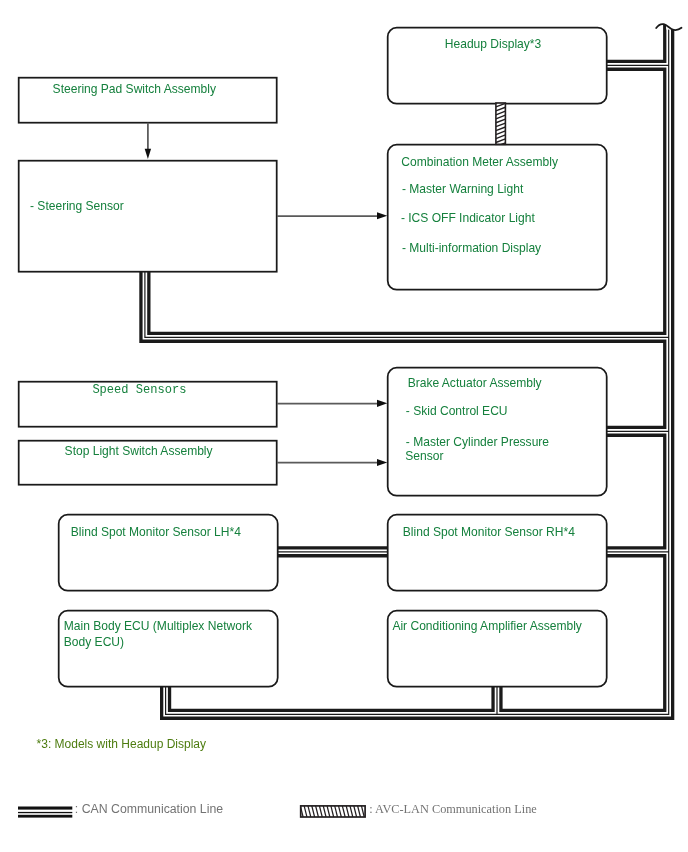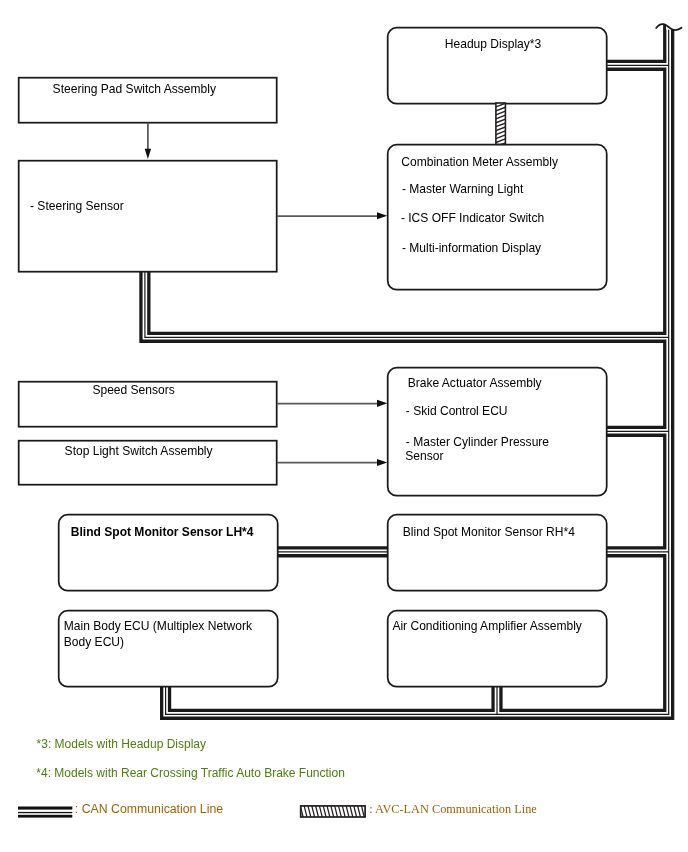--- a/index.html
+++ b/index.html
@@ -1,23 +1,23 @@
 <!DOCTYPE html>
 <html><head>
 <meta charset="utf-8">
 <style>
   html,body{margin:0;padding:0;background:#ffffff;}
   body{width:688px;height:852px;position:relative;overflow:hidden;
        font-family:"Liberation Sans",sans-serif;color:#231f20;
        -webkit-font-smoothing:antialiased;}
   .stage{position:absolute;left:0;top:0;width:688px;height:852px;}
   svg.layer{position:absolute;left:0;top:0;width:688px;height:852px;overflow:visible;}
-  .lbl{position:absolute;font-size:12.05px;line-height:1;white-space:pre;color:#000000;}
+  .lbl{position:absolute;font-size:12.05px;line-height:1;white-space:pre;color:#15803d;}
   .note{position:absolute;font-size:12px;line-height:1;white-space:pre;color:#4d7c0f;}
-  .legtxt{position:absolute;font-size:12.3px;line-height:1;white-space:pre;color:#a16207;}
+  .legtxt{position:absolute;font-size:12.3px;line-height:1;white-space:pre;color:#737373;}
 </style>
 </head>
 <body>
 
 <div class="stage">
 
   <svg class="layer">
     <defs>
 
       <path id="busouter" d="M 668.7 24.4 L 668.7 714.3 L 165.6 714.3 L 165.6 686
@@ -125,41 +125,40 @@
   </svg>
 
   <div class="lbl" style="left:52.6px;top:82.7px;">Steering Pad Switch Assembly</div>
 
   <div class="lbl" style="left:30px;top:199.8px;">- Steering Sensor</div>
 
   <div class="lbl" style="left:444.8px;top:37.9px;">Headup Display*3</div>
 
   <div class="lbl" style="left:401.3px;top:155.8px;">Combination Meter Assembly</div>
   <div class="lbl" style="left:401.9px;top:183px;">- Master Warning Light</div>
-  <div class="lbl" style="left:400.9px;top:211.8px;">- ICS OFF Indicator Switch</div>
+  <div class="lbl" style="left:400.9px;top:211.8px;">- ICS OFF Indicator Light</div>
   <div class="lbl" style="left:401.9px;top:242px;">- Multi-information Display</div>
 
-  <div class="lbl" style="left:92.4px;top:383.7px;">Speed Sensors</div>
+  <div class="lbl" style="left:92.4px;top:383.7px;font-family:Liberation Mono, monospace;">Speed Sensors</div>
   <div class="lbl" style="left:64.6px;top:444.9px;">Stop Light Switch Assembly</div>
 
   <div class="lbl" style="left:407.7px;top:376.8px;">Brake Actuator Assembly</div>
   <div class="lbl" style="left:405.8px;top:404.7px;">- Skid Control ECU</div>
   <div class="lbl" style="left:405.8px;top:435.7px;">- Master Cylinder Pressure</div>
   <div class="lbl" style="left:405.3px;top:449.5px;">Sensor</div>
 
-  <div class="lbl" style="left:70.8px;top:525.8px;font-weight:bold;">Blind Spot Monitor Sensor LH*4</div>
+  <div class="lbl" style="left:70.8px;top:525.8px;">Blind Spot Monitor Sensor LH*4</div>
   <div class="lbl" style="left:402.8px;top:525.9px;">Blind Spot Monitor Sensor RH*4</div>
 
   <div class="lbl" style="left:63.8px;top:619.9px;">Main Body ECU (Multiplex Network</div>
   <div class="lbl" style="left:63.8px;top:635.5px;">Body ECU)</div>
 
   <div class="lbl" style="left:392.4px;top:619.6px;">Air Conditioning Amplifier Assembly</div>
 
   <div class="note" style="left:36.6px;top:737.8px;">*3: Models with Headup Display</div>
-  <div class="note" style="left:36.3px;top:766.8px;">*4: Models with Rear Crossing Traffic Auto Brake Function</div>
 
   <svg class="layer">
     <g>
       <rect x="18" y="806.5" width="54.3" height="3.1" fill="#111111"></rect>
       <rect x="18" y="811.9" width="54.3" height="1.3" fill="#111111"></rect>
       <rect x="18" y="814.8" width="54.3" height="2.8" fill="#111111"></rect>
     </g>
     <g>
       <rect x="300.7" y="805.9" width="64.40" height="11.10" fill="#ffffff"></rect>
       <g clip-path="url(#clipLeg)" stroke="#231f20" stroke-width="1.25" fill="none">

